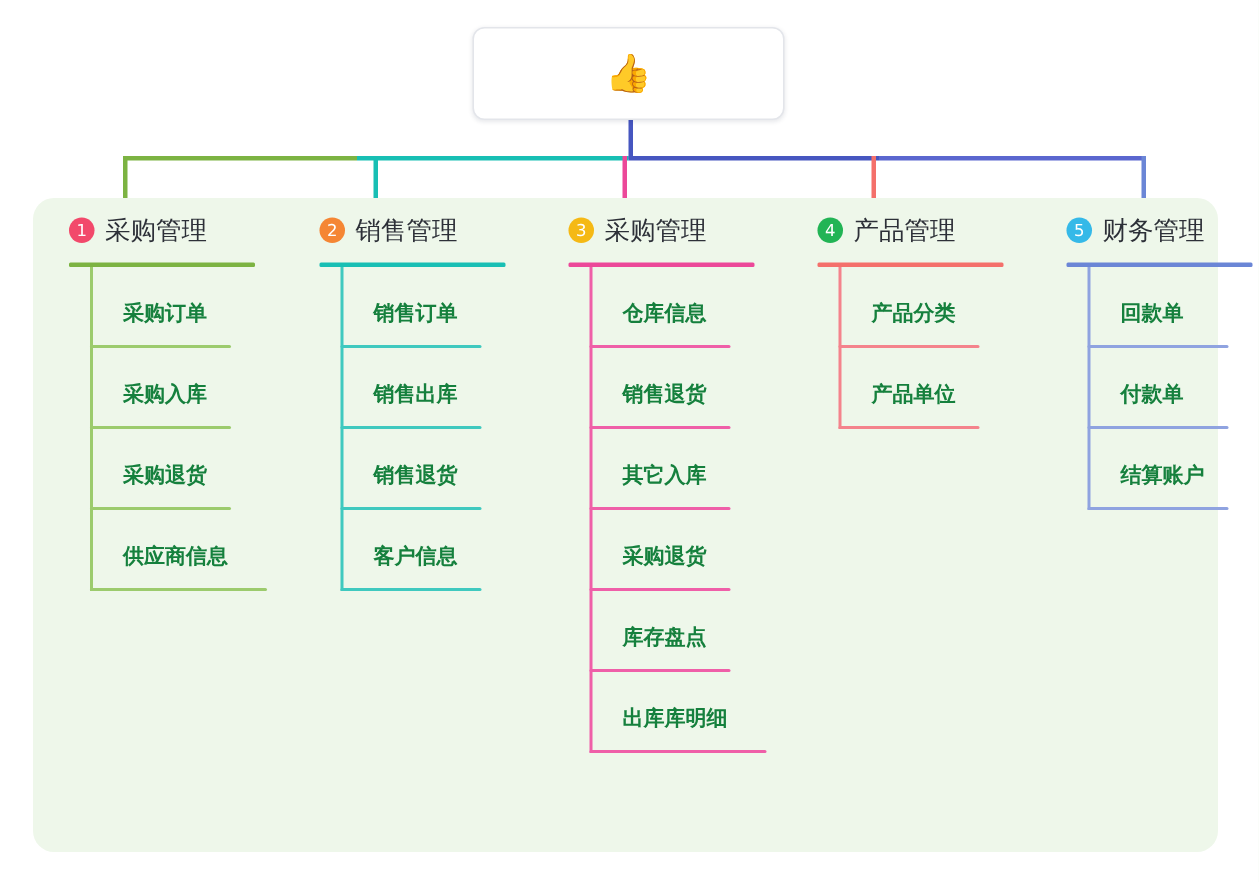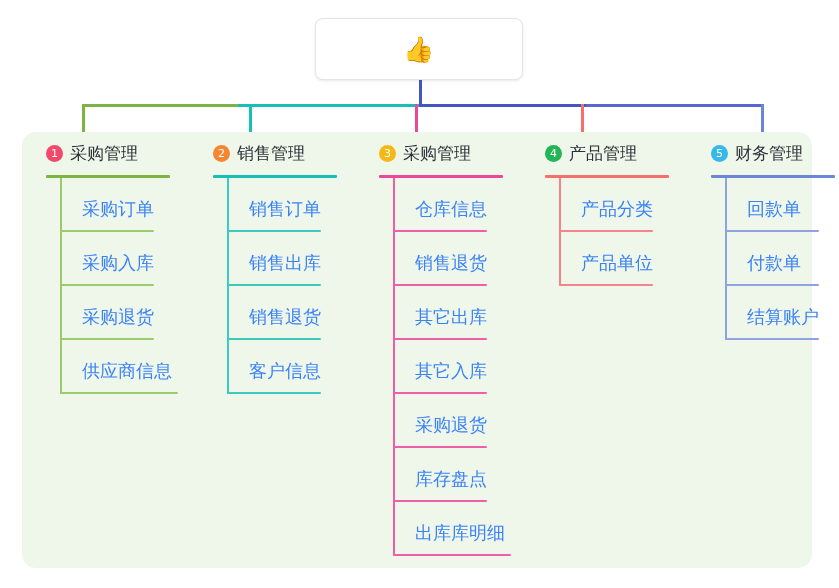--- a/index.html
+++ b/index.html
@@ -114,25 +114,26 @@
   }
   .item {
     position: relative;
     height: 54px;
     box-sizing: border-box;
     display: flex;
     align-items: center;
     padding-left: 22px;
   }
   .item-label {
-    font-size: 18px;
-    color: #3b82f6;
+    font-size: 14px;
+    color: #15803d;
     white-space: nowrap;
     position: relative;
     top: 4px;
+    font-weight: bold;
   }
   .item-rule {
     position: absolute;
     left: 0;
     bottom: 0;
     height: 2px;
     width: 94px;
     border-radius: 1px;
   }
   .item.wide .item-rule { width: 118px; }
@@ -226,24 +227,20 @@
     <div class="spine" style="background:#ef5fa8;"></div>
     <div class="item">
       <span class="item-label">仓库信息</span>
       <div class="item-rule" style="background:#ef5fa8;"></div>
     </div>
     <div class="item">
       <span class="item-label">销售退货</span>
       <div class="item-rule" style="background:#ef5fa8;"></div>
     </div>
     <div class="item">
-      <span class="item-label">其它出库</span>
-      <div class="item-rule" style="background:#ef5fa8;"></div>
-    </div>
-    <div class="item">
       <span class="item-label">其它入库</span>
       <div class="item-rule" style="background:#ef5fa8;"></div>
     </div>
     <div class="item">
       <span class="item-label">采购退货</span>
       <div class="item-rule" style="background:#ef5fa8;"></div>
     </div>
     <div class="item">
       <span class="item-label">库存盘点</span>
       <div class="item-rule" style="background:#ef5fa8;"></div>

